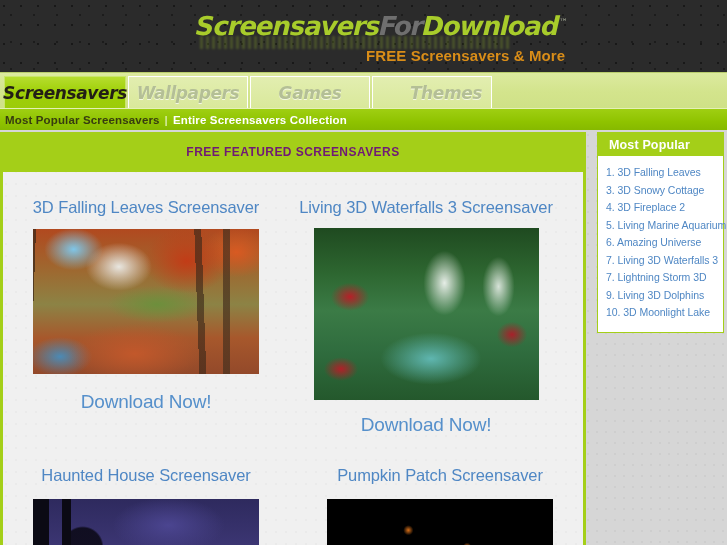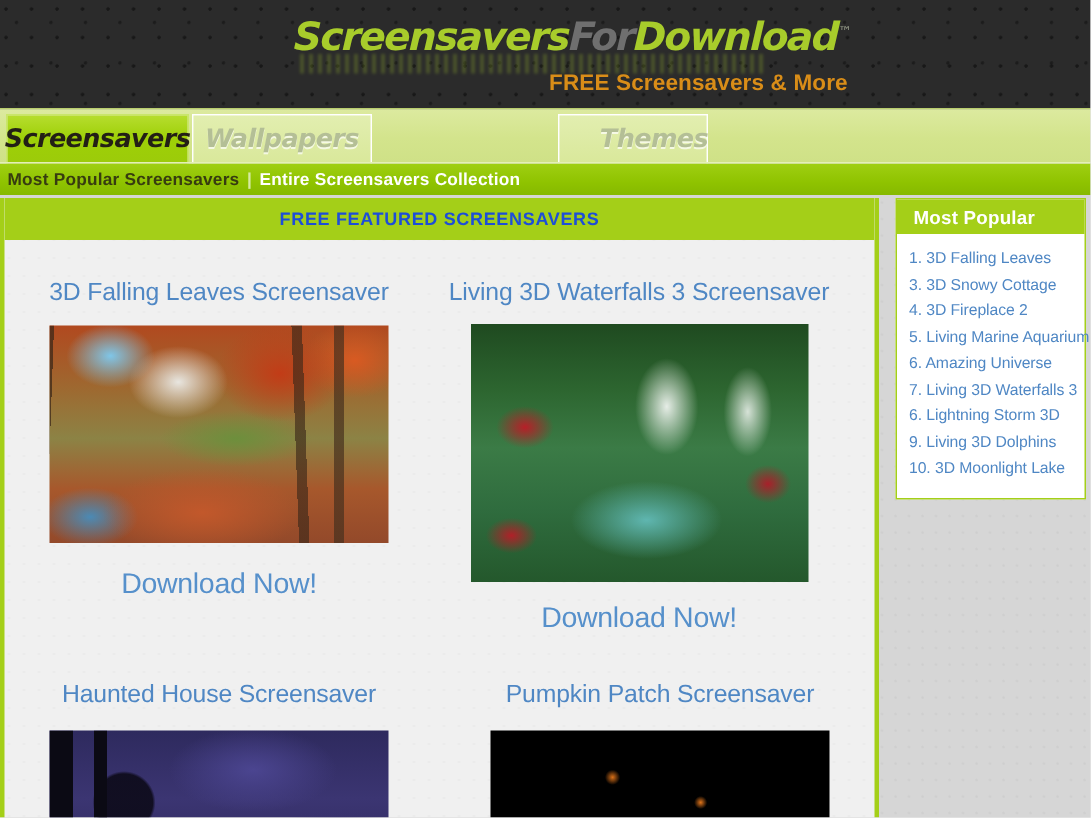--- a/index.html
+++ b/index.html
@@ -110,21 +110,21 @@
     background: linear-gradient(180deg,#e2eeb0 0%, #d9e89a 100%);
   }
   .tab.active {
     color: #231f16;
     background: linear-gradient(180deg,#b6dd2e 0%, #9ed007 48%, #9ccb0a 100%);
     border-color: #c9e66b;
   }
   #tab-0 { left: 4px;   width: 122px; }
   #tab-1 { left: 128px; width: 120px; }
   #tab-2 { left: 250px; width: 120px; }
-  #tab-3 { left: 372px; width: 100px; padding-left: 28px; }
+  #tab-3 { left: 372px; width: 120px; padding-left: 28px; }
 
   
   #subnav {
     position: relative;
     width: 727px;
     height: 22px;
     background: linear-gradient(180deg,#9fcf12 0%, #8fc300 60%, #86b900 100%);
     border-top: 1px solid #e4f0b6;
     box-sizing: border-box;
     display: flex;
@@ -164,26 +164,26 @@
     box-sizing: border-box;
     border-left: 3px solid #a4cf18;
     border-right: 3px solid #a4cf18;
     background: #f0f0f0;
     background-image:
       radial-gradient(circle at 3px 4px, rgba(0,0,0,.022) .7px, transparent 1px);
     background-size: 10px 12px;
     overflow: hidden;
   }
   #featured-banner {
-    height: 28px;
+    height: 40px;
     background: #a4cf18;
     display: flex;
     align-items: center;
     justify-content: center;
-    color: #1d4ed8;
+    color: #701a75;
     font-size: 12px;
     font-weight: bold;
     letter-spacing: .45px;
   }
   .saver-grid {
     position: relative;
   }
   .saver-cell {
     position: absolute;
     text-align: center;
@@ -317,20 +317,21 @@
   <div id="logo-block">
     <div id="logo-text"><span class="logo-green">Screensavers</span><span class="logo-gray">For</span><span class="logo-green">Download</span><span id="logo-tm">™</span></div>
   </div>
   <div id="logo-reflect"></div>
   <div id="tagline">FREE Screensavers &amp; More</div>
 </div>
 
 <div id="navbar">
   <div class="tab active" id="tab-0">Screensavers</div>
   <div class="tab inactive" id="tab-1">Wallpapers</div>
+  <div class="tab inactive" id="tab-2">Games</div>
   <div class="tab inactive" id="tab-3">Themes</div>
 </div>
 
 <div id="subnav">
   <a href="#" id="subnav-link-0">Most Popular Screensavers</a>
   <span id="subnav-sep">|</span>
   <a href="#" id="subnav-link-1">Entire Screensavers Collection</a>
 </div>
 
 <div id="page">
@@ -381,21 +382,21 @@
         <li>
             <a href="#" class="sb-link">5. Living Marine Aquarium 2</a>
           </li>
         <li>
             <a href="#" class="sb-link">6. Amazing Universe</a>
           </li>
         <li>
             <a href="#" class="sb-link">7. Living 3D Waterfalls 3</a>
           </li>
         <li>
-            <a href="#" class="sb-link">6. Lightning Storm 3D</a>
+            <a href="#" class="sb-link">7. Lightning Storm 3D</a>
           </li>
         <li>
             <a href="#" class="sb-link">9. Living 3D Dolphins</a>
           </li>
         <li>
             <a href="#" class="sb-link">10. 3D Moonlight Lake</a>
           </li>
       </ul>
     </div>
   </div>

